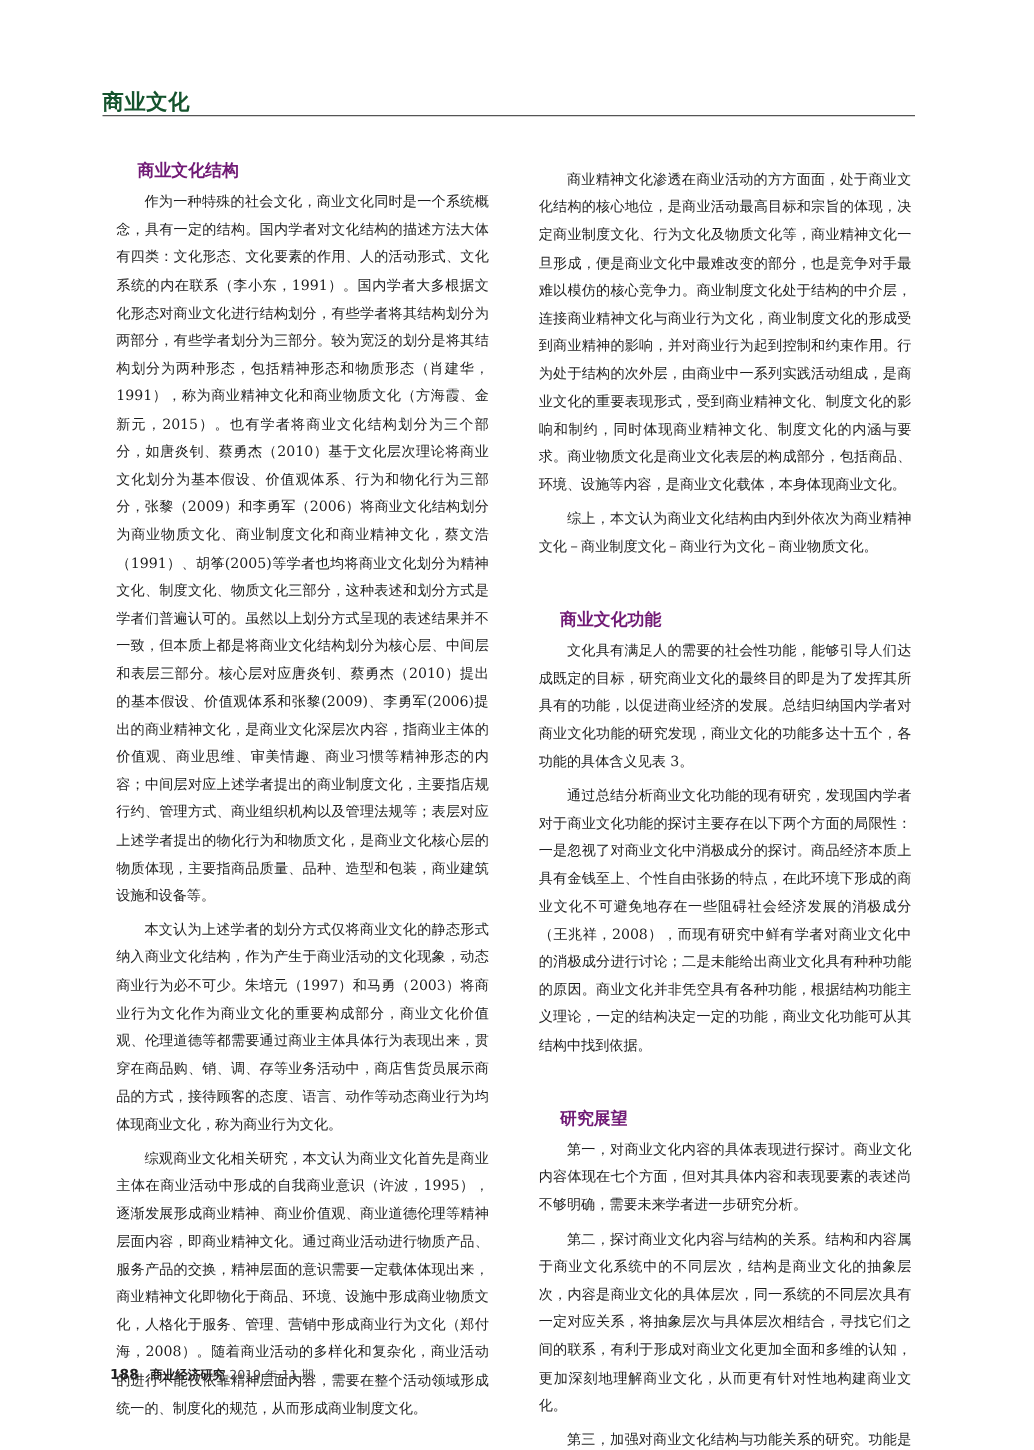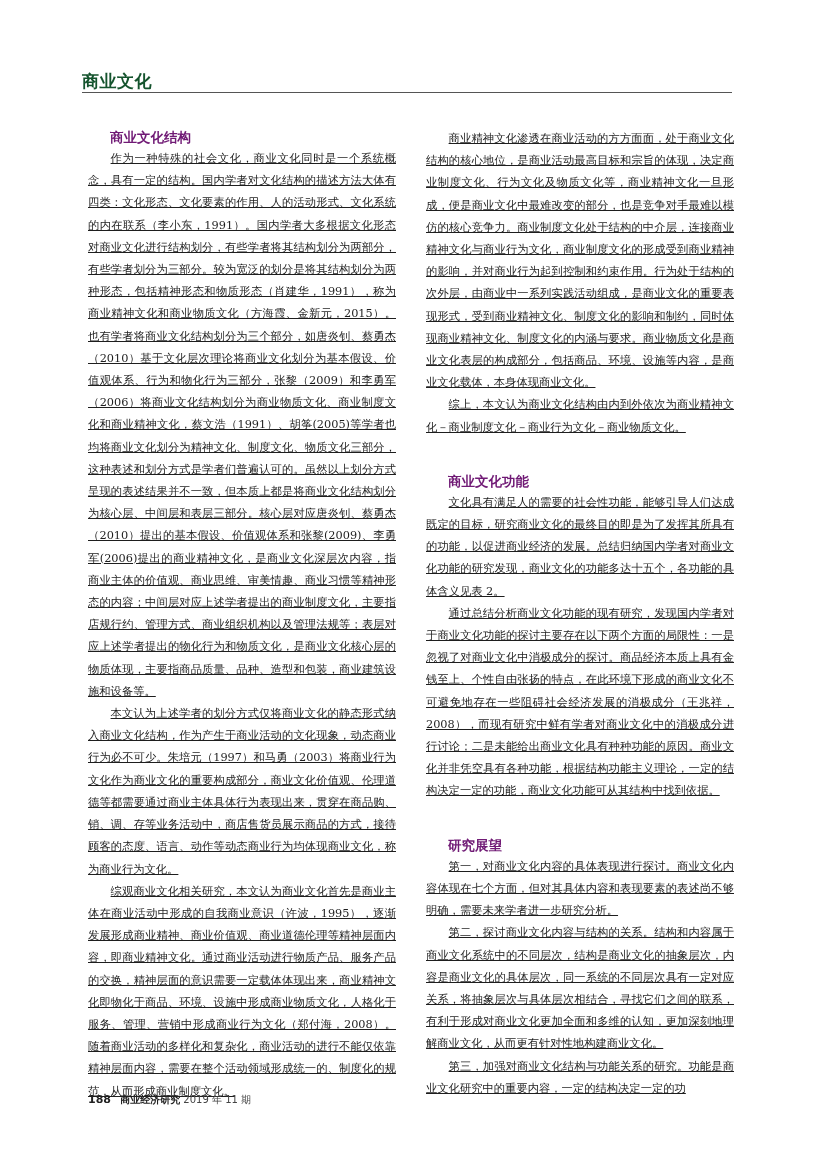--- a/index.html
+++ b/index.html
@@ -2,21 +2,21 @@
 <html><head>
   <meta charset="utf-8">
   <style>
     html, body { margin:0; padding:0; background:#fff; }
     body { width:827px; height:1160px; position:relative; overflow:hidden; color:#1a1a1a; }
     .running-head { position:absolute; left:82px; top:70px; font-family:"DejaVu Sans", sans-serif; font-weight:bold; font-size:17px; color:#14532d; letter-spacing:0.5px; }
     .head-rule { position:absolute; left:82px; top:92px; width:650px; height:0; border-top:1.5px solid #555; }
     .col { position:absolute; top:128px; width:308px; font-family:"DejaVu Serif", serif; font-size:11.3px; line-height:22.2px; text-align:justify; color:#1e1e1e; }
     .col-left { left:88px; }
     .col-right { left:426px; }
-    .col p { margin:0; text-indent:2em;text-decoration:underline; }
+    .col p { margin:5px; text-indent:2em; }
     .sec-title { font-family:"DejaVu Sans", sans-serif; font-weight:bold; font-size:13.5px; margin:0 0 2px 0; padding-left:22px; line-height:18px; color:#701a75; }
     .gap2 { height:33px; }
     .footer { position:absolute; left:88px; top:1093px; font-family:"DejaVu Sans", sans-serif; font-size:10px; color:#222; }
     .footer .pg { font-weight:bold; font-size:11px; margin-right:6px; }
     .footer .jn { font-weight:bold; margin-right:0; }
     .footer .iss { color:#444;margin-top:16px; }
   </style>
 </head>
 <body>
 
@@ -28,21 +28,21 @@
   <p>作为一种特殊的社会文化，商业文化同时是一个系统概念，具有一定的结构。国内学者对文化结构的描述方法大体有四类：文化形态、文化要素的作用、人的活动形式、文化系统的内在联系（李小东，1991）。国内学者大多根据文化形态对商业文化进行结构划分，有些学者将其结构划分为两部分，有些学者划分为三部分。较为宽泛的划分是将其结构划分为两种形态，包括精神形态和物质形态（肖建华，1991），称为商业精神文化和商业物质文化（方海霞、金新元，2015）。也有学者将商业文化结构划分为三个部分，如唐炎钊、蔡勇杰（2010）基于文化层次理论将商业文化划分为基本假设、价值观体系、行为和物化行为三部分，张黎（2009）和李勇军（2006）将商业文化结构划分为商业物质文化、商业制度文化和商业精神文化，蔡文浩（1991）、胡筝(2005)等学者也均将商业文化划分为精神文化、制度文化、物质文化三部分，这种表述和划分方式是学者们普遍认可的。虽然以上划分方式呈现的表述结果并不一致，但本质上都是将商业文化结构划分为核心层、中间层和表层三部分。核心层对应唐炎钊、蔡勇杰（2010）提出的基本假设、价值观体系和张黎(2009)、李勇军(2006)提出的商业精神文化，是商业文化深层次内容，指商业主体的价值观、商业思维、审美情趣、商业习惯等精神形态的内容；中间层对应上述学者提出的商业制度文化，主要指店规行约、管理方式、商业组织机构以及管理法规等；表层对应上述学者提出的物化行为和物质文化，是商业文化核心层的物质体现，主要指商品质量、品种、造型和包装，商业建筑设施和设备等。</p>
   <p>本文认为上述学者的划分方式仅将商业文化的静态形式纳入商业文化结构，作为产生于商业活动的文化现象，动态商业行为必不可少。朱培元（1997）和马勇（2003）将商业行为文化作为商业文化的重要构成部分，商业文化价值观、伦理道德等都需要通过商业主体具体行为表现出来，贯穿在商品购、销、调、存等业务活动中，商店售货员展示商品的方式，接待顾客的态度、语言、动作等动态商业行为均体现商业文化，称为商业行为文化。</p>
   <p>综观商业文化相关研究，本文认为商业文化首先是商业主体在商业活动中形成的自我商业意识（许波，1995），逐渐发展形成商业精神、商业价值观、商业道德伦理等精神层面内容，即商业精神文化。通过商业活动进行物质产品、服务产品的交换，精神层面的意识需要一定载体体现出来，商业精神文化即物化于商品、环境、设施中形成商业物质文化，人格化于服务、管理、营销中形成商业行为文化（郑付海，2008）。随着商业活动的多样化和复杂化，商业活动的进行不能仅依靠精神层面内容，需要在整个活动领域形成统一的、制度化的规范，从而形成商业制度文化。</p>
 </div>
 
 <div class="col col-right">
   <p>商业精神文化渗透在商业活动的方方面面，处于商业文化结构的核心地位，是商业活动最高目标和宗旨的体现，决定商业制度文化、行为文化及物质文化等，商业精神文化一旦形成，便是商业文化中最难改变的部分，也是竞争对手最难以模仿的核心竞争力。商业制度文化处于结构的中介层，连接商业精神文化与商业行为文化，商业制度文化的形成受到商业精神的影响，并对商业行为起到控制和约束作用。行为处于结构的次外层，由商业中一系列实践活动组成，是商业文化的重要表现形式，受到商业精神文化、制度文化的影响和制约，同时体现商业精神文化、制度文化的内涵与要求。商业物质文化是商业文化表层的构成部分，包括商品、环境、设施等内容，是商业文化载体，本身体现商业文化。</p>
   <p>综上，本文认为商业文化结构由内到外依次为商业精神文化－商业制度文化－商业行为文化－商业物质文化。</p>
   <div class="gap2"></div>
   <div class="sec-title">商业文化功能</div>
-  <p>文化具有满足人的需要的社会性功能，能够引导人们达成既定的目标，研究商业文化的最终目的即是为了发挥其所具有的功能，以促进商业经济的发展。总结归纳国内学者对商业文化功能的研究发现，商业文化的功能多达十五个，各功能的具体含义见表 2。</p>
+  <p>文化具有满足人的需要的社会性功能，能够引导人们达成既定的目标，研究商业文化的最终目的即是为了发挥其所具有的功能，以促进商业经济的发展。总结归纳国内学者对商业文化功能的研究发现，商业文化的功能多达十五个，各功能的具体含义见表 3。</p>
   <p>通过总结分析商业文化功能的现有研究，发现国内学者对于商业文化功能的探讨主要存在以下两个方面的局限性：一是忽视了对商业文化中消极成分的探讨。商品经济本质上具有金钱至上、个性自由张扬的特点，在此环境下形成的商业文化不可避免地存在一些阻碍社会经济发展的消极成分（王兆祥，2008），而现有研究中鲜有学者对商业文化中的消极成分进行讨论；二是未能给出商业文化具有种种功能的原因。商业文化并非凭空具有各种功能，根据结构功能主义理论，一定的结构决定一定的功能，商业文化功能可从其结构中找到依据。</p>
   <div class="gap2"></div>
   <div class="sec-title">研究展望</div>
   <p>第一，对商业文化内容的具体表现进行探讨。商业文化内容体现在七个方面，但对其具体内容和表现要素的表述尚不够明确，需要未来学者进一步研究分析。</p>
   <p>第二，探讨商业文化内容与结构的关系。结构和内容属于商业文化系统中的不同层次，结构是商业文化的抽象层次，内容是商业文化的具体层次，同一系统的不同层次具有一定对应关系，将抽象层次与具体层次相结合，寻找它们之间的联系，有利于形成对商业文化更加全面和多维的认知，更加深刻地理解商业文化，从而更有针对性地构建商业文化。</p>
   <p>第三，加强对商业文化结构与功能关系的研究。功能是商业文化研究中的重要内容，一定的结构决定一定的功</p>
 </div>
 
 <div class="footer">
   <span class="pg">188</span>

